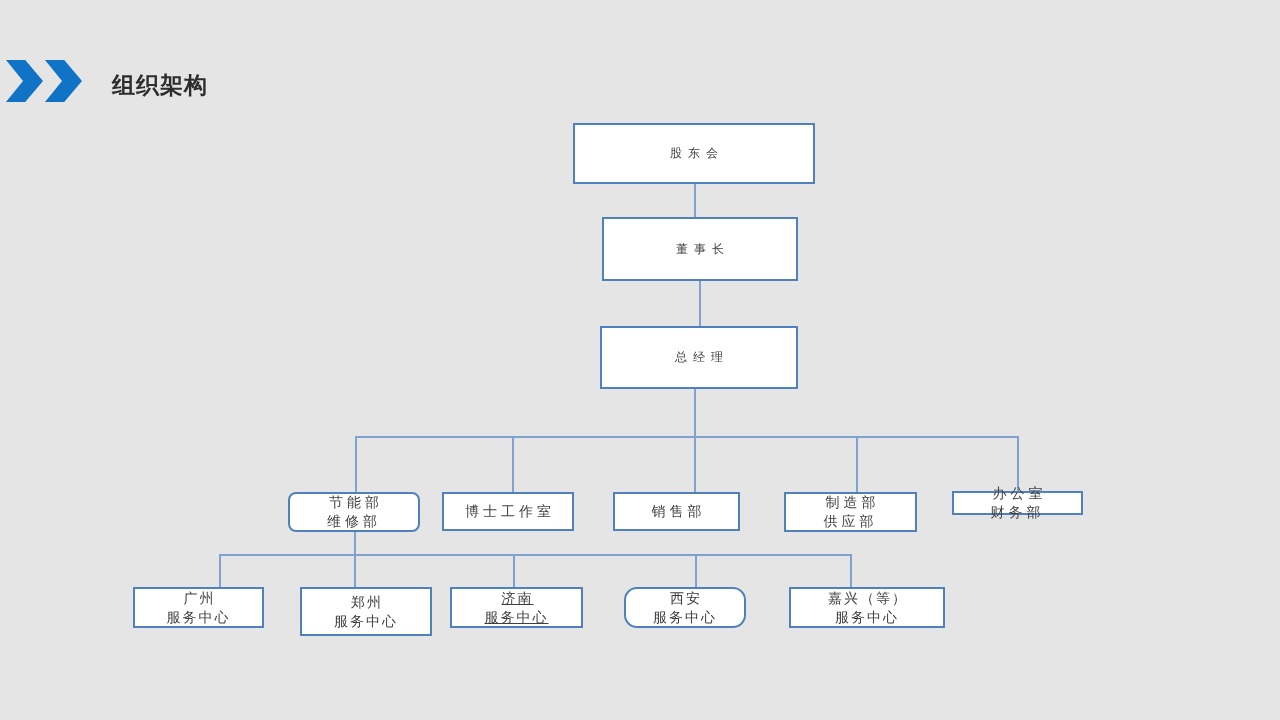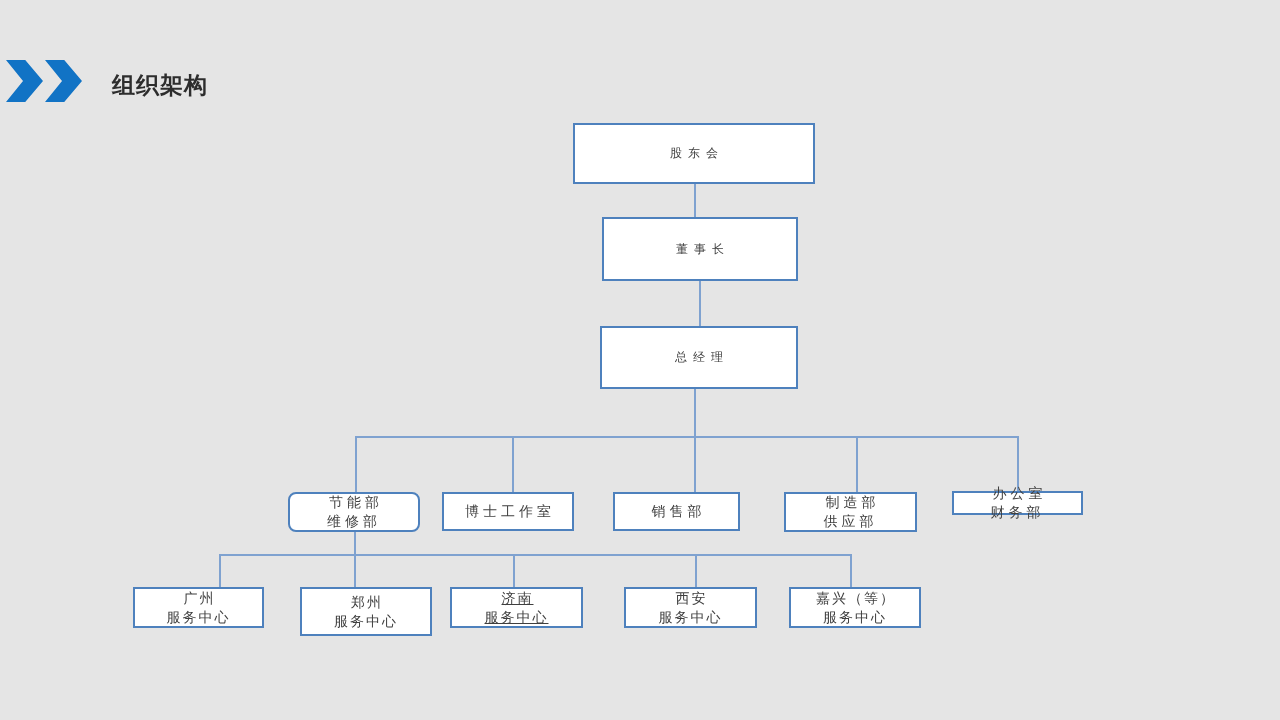--- a/index.html
+++ b/index.html
@@ -94,22 +94,22 @@
 服务中心</span>
   </div>
   <div class="node lv-svc" style="left:300px;top:587px;width:132px;height:49px;">
     <span>郑州
 服务中心</span>
   </div>
   <div class="node lv-svc" style="left:450px;top:587px;width:133px;height:41px;text-decoration:underline;">
     <span>济南
 服务中心</span>
   </div>
-  <div class="node lv-svc" style="left:624px;top:587px;width:133px;height:41px;">
+  <div class="node lv-svc" style="left:624px;top:587px;width:122px;height:41px;border-radius:13px;">
     <span>西安
 服务中心</span>
   </div>
-  <div class="node lv-svc" style="left:789px;top:587px;width:132px;height:41px;">
+  <div class="node lv-svc" style="left:789px;top:587px;width:156px;height:41px;">
     <span>嘉兴（等）
 服务中心</span>
   </div>
 
 </div>
 
 </body></html>

